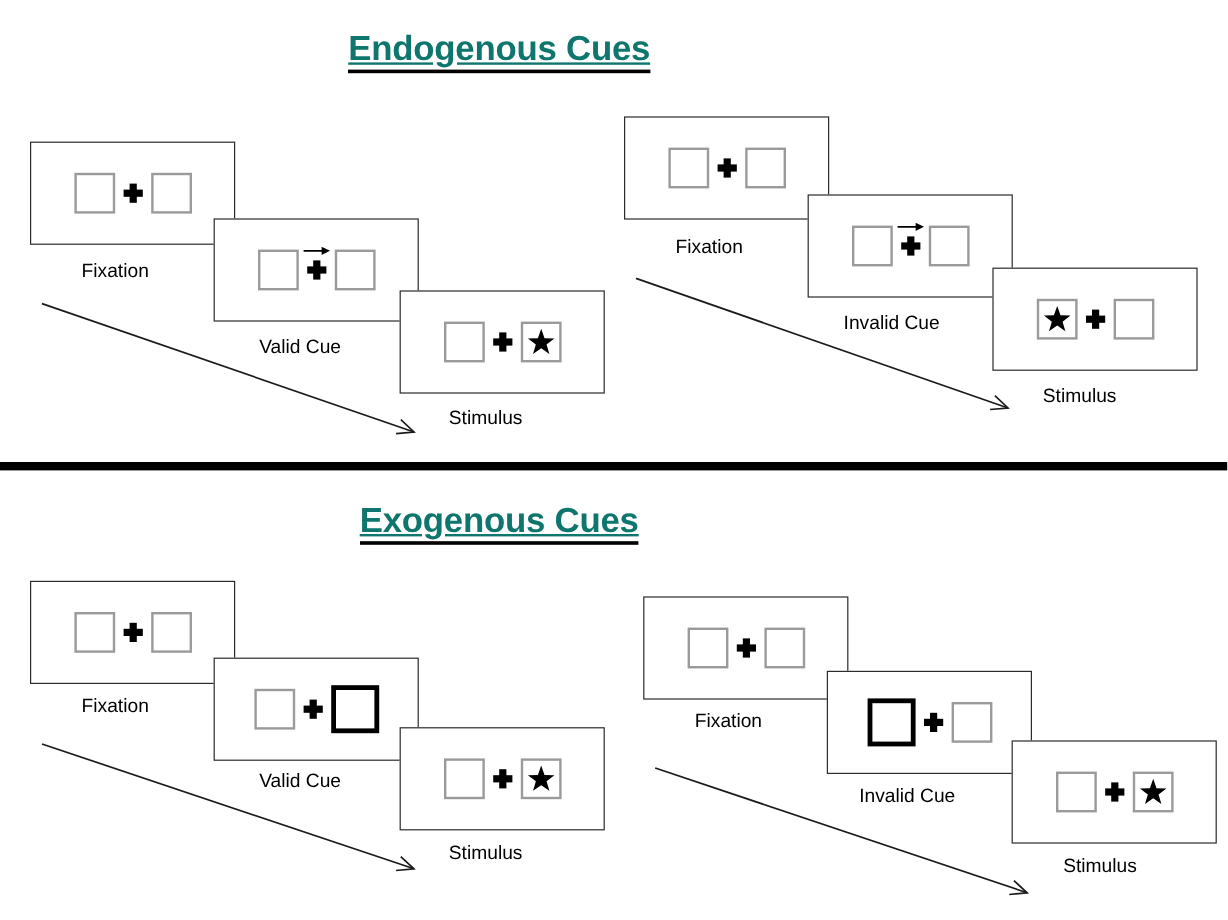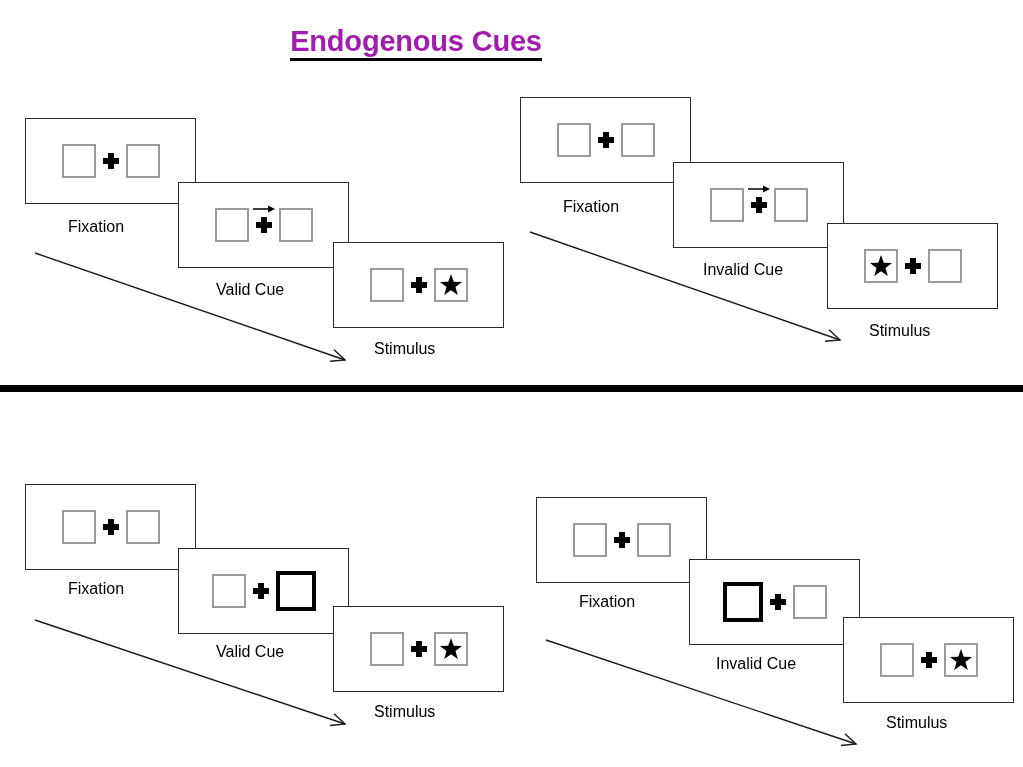--- a/index.html
+++ b/index.html
@@ -21,22 +21,23 @@
 
   
   .section-title {
     position: absolute;
     left: 0;
     width: 832px;
     text-align: center;
     font-weight: bold;
     font-size: 29px;
     line-height: 34px;
-    color: #a21caf;
+    color: #0f766e;
     letter-spacing: -0.2px;
+    text-decoration: underline;
   }
   .section-title span {
     border-bottom: 3px solid #000000;
     padding-bottom: 1px;
   }
 
   
   .divider {
     position: absolute;
     left: 0;
@@ -224,20 +225,21 @@
           </svg>
         </div>
         <div class="plus">
           <div class="bar-h"></div>
           <div class="bar-v"></div>
         </div>
         <div class="sq"></div>
       </div>
     </div>
     <div class="caption" style="left: 869px; top: 322px;">Stimulus</div>
+    <div class="section-title" style="top: 417px;"><span>Exogenous Cues</span></div>
     <svg class="timeline" width="338" height="132" viewBox="0 0 338 132" style="left: 21px; top: 606px;">
       <line x1="14" y1="14" x2="324" y2="118" stroke="#1a1a1a" stroke-width="1.4"></line>
       <path d="M 309.06952088235414 119.44249551733839 L 324 118 L 312.96031585439664 107.84493358144253" stroke="#1a1a1a" stroke-width="1.4" fill="none"></path>
     </svg>
     <div class="panel" style="left: 25px; top: 484px; width: 171px; height: 86px;">
       <div class="panel-inner">
         <div class="sq"></div>
         <div class="plus">
           <div class="bar-h"></div>
           <div class="bar-v"></div>

